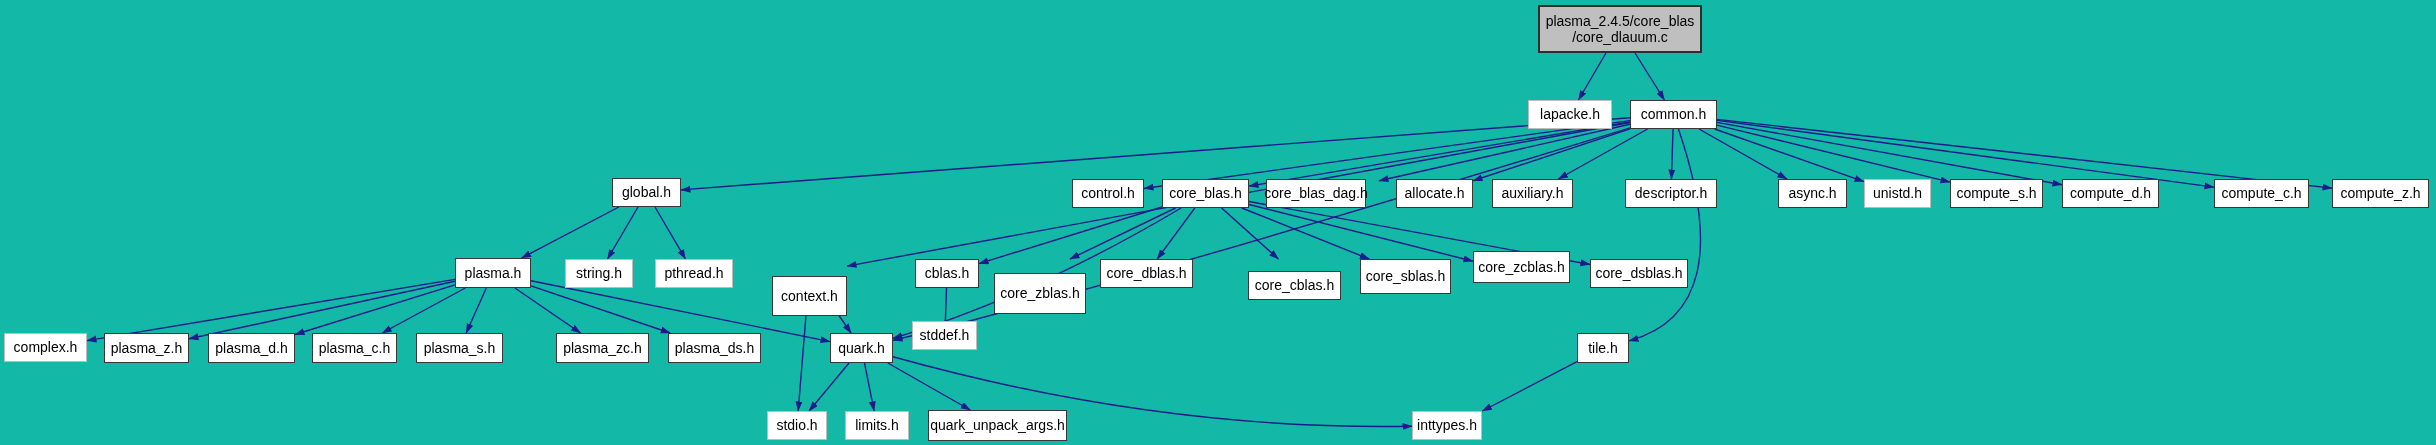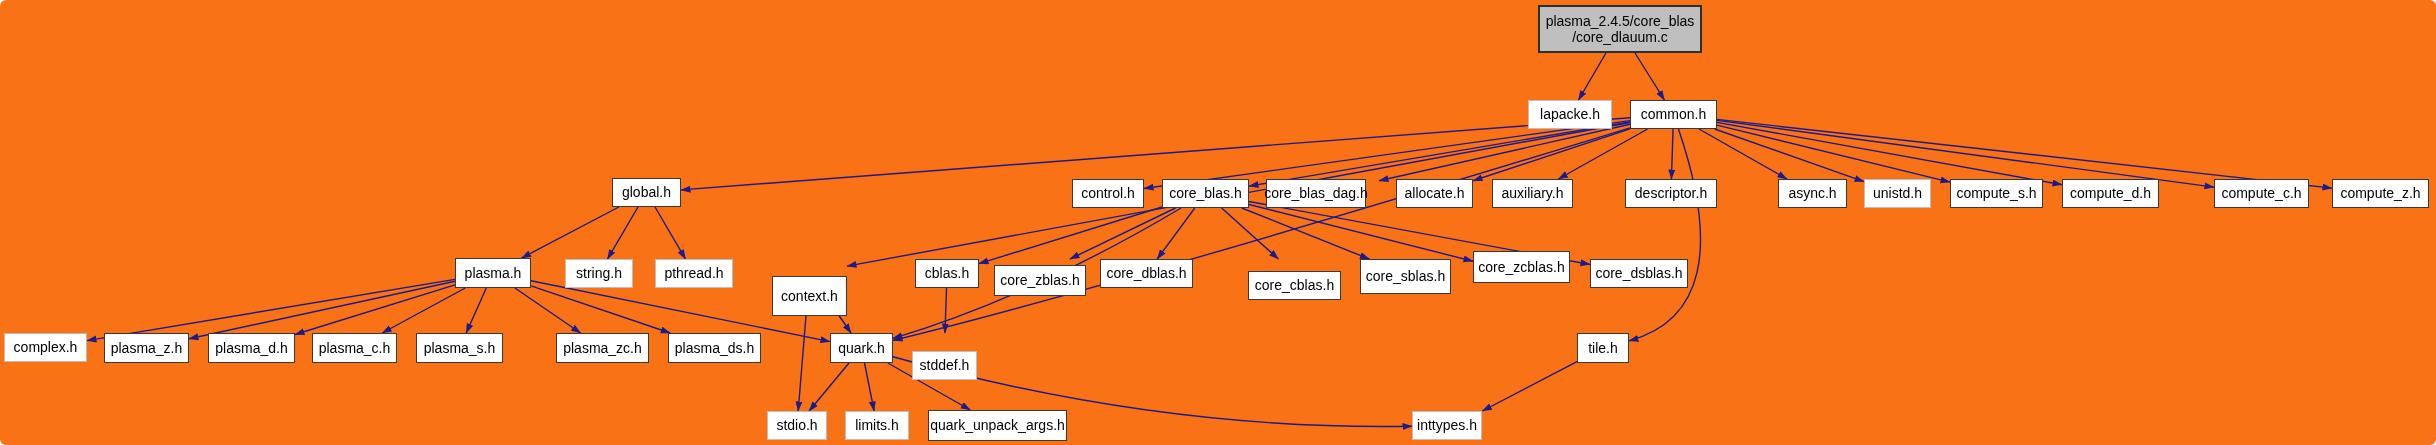--- a/index.html
+++ b/index.html
@@ -1,22 +1,21 @@
 <!DOCTYPE html>
 <html><head>
 <meta charset="utf-8">
 <style>
   html,body{margin:0;padding:0;background:#ffffff;}
   #graph-canvas{
     position:relative;
     width:2436px;height:445px;
-    background:#f97316;
+    background:#14b8a6;
     font-family:"Liberation Sans", sans-serif;
     overflow:hidden;
-    border-radius:6px;
   }
   #edge-svg{position:absolute;left:0;top:0;width:2436px;height:445px;}
   .node{
     position:absolute;
     box-sizing:border-box;
     background:#ffffff;
     border:1px solid #383838;
     color:#000000;
     font-size:14px;
     display:flex;flex-direction:column;
@@ -143,21 +142,21 @@
     </div>
     <div class="node external" style="left: 655px; top: 259px; width: 78px; height: 29px;">
       <span>pthread.h</span>
     </div>
     <div class="node internal" style="left: 772px; top: 276px; width: 75px; height: 40px; justify-content: center;">
       <span>context.h</span>
     </div>
     <div class="node internal" style="left: 915px; top: 259px; width: 64px; height: 29px;">
       <span>cblas.h</span>
     </div>
-    <div class="node internal" style="left: 994px; top: 265px; width: 92px; height: 31px;">
+    <div class="node internal" style="left: 994px; top: 273px; width: 92px; height: 41px;">
       <span>core_zblas.h</span>
     </div>
     <div class="node internal" style="left: 1100px; top: 259px; width: 93px; height: 29px;">
       <span>core_dblas.h</span>
     </div>
     <div class="node internal" style="left: 1248px; top: 271px; width: 93px; height: 29px;">
       <span>core_cblas.h</span>
     </div>
     <div class="node internal" style="left: 1360px; top: 259px; width: 91px; height: 35px;">
       <span>core_sblas.h</span>
@@ -185,21 +184,21 @@
     </div>
     <div class="node internal" style="left: 556px; top: 333px; width: 93px; height: 30px;">
       <span>plasma_zc.h</span>
     </div>
     <div class="node internal" style="left: 668px; top: 333px; width: 93px; height: 30px;">
       <span>plasma_ds.h</span>
     </div>
     <div class="node internal" style="left: 830px; top: 333px; width: 63px; height: 30px;">
       <span>quark.h</span>
     </div>
-    <div class="node external" style="left: 912px; top: 351px; width: 65px; height: 29px;">
+    <div class="node external" style="left: 912px; top: 321px; width: 65px; height: 29px;">
       <span>stddef.h</span>
     </div>
     <div class="node internal" style="left: 1577px; top: 333px; width: 52px; height: 30px;">
       <span>tile.h</span>
     </div>
     <div class="node external" style="left: 767px; top: 411px; width: 60px; height: 29px;">
       <span>stdio.h</span>
     </div>
     <div class="node external" style="left: 845px; top: 411px; width: 64px; height: 29px;">
       <span>limits.h</span>

